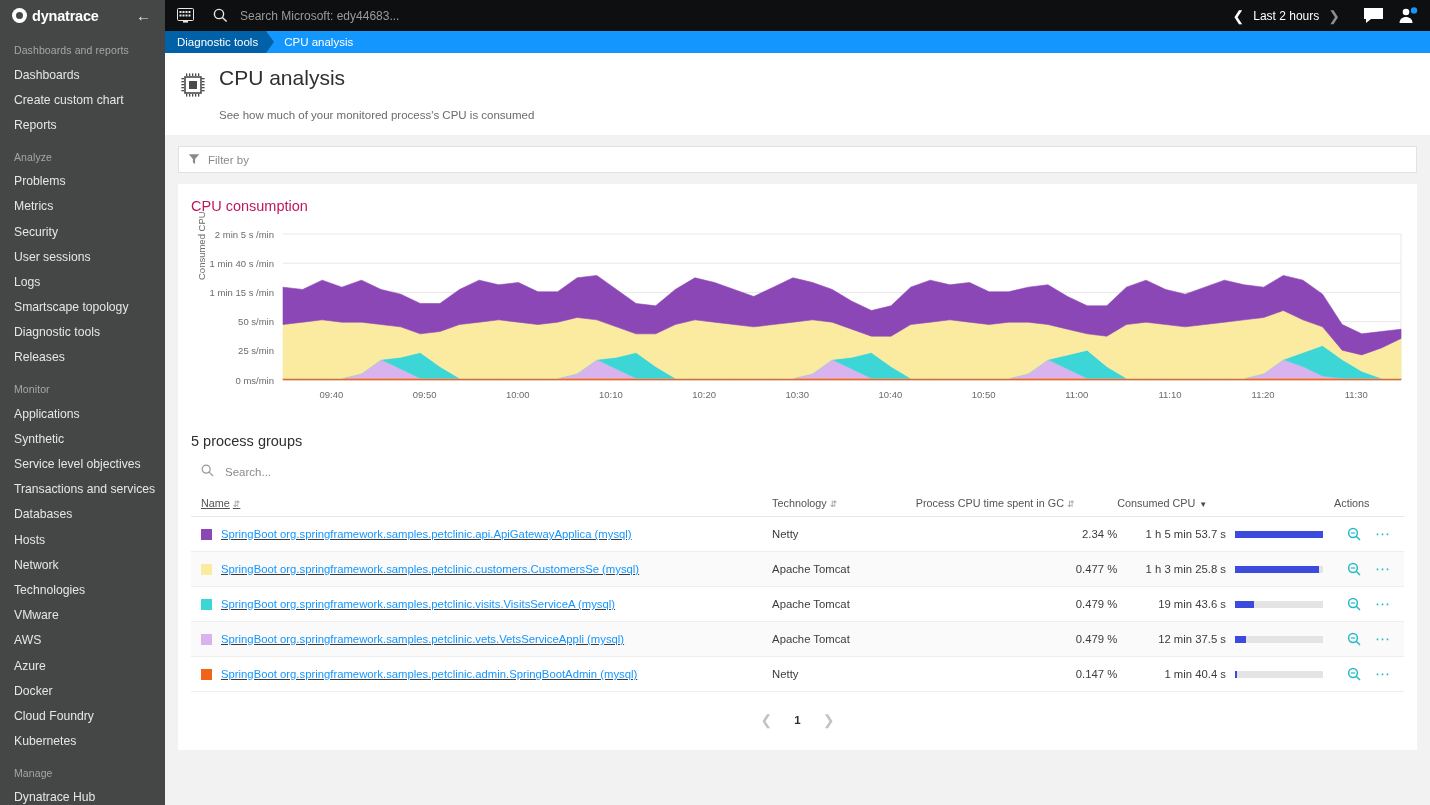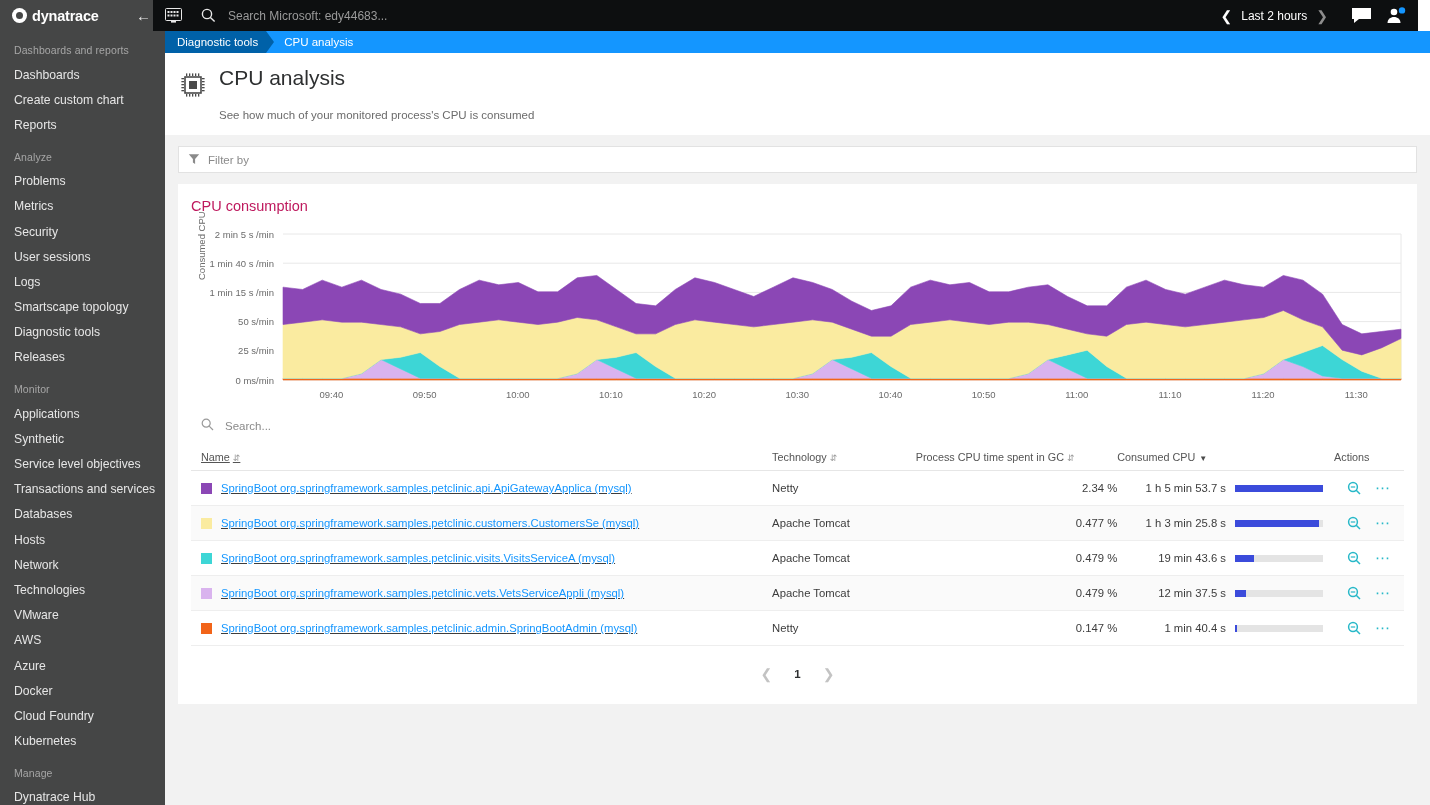--- a/index.html
+++ b/index.html
@@ -42,21 +42,21 @@
     color: #a6a6a6; font-size: 10.5px;
     padding: 13px 0 6px 14px; letter-spacing: .1px;
   }
   .sb-item {
     color: #e6e6e6; font-size: 12.2px;
     padding: 5.6px 0 5.6px 14px; cursor: pointer; white-space: nowrap;
   }
 
   
   .topbar {
-    position: absolute; left: 153px; top: 0;
+    position: absolute; left: 165px; top: 0;
     width: 1265px; height: 31px;
     background: #0d0f10; display: flex; align-items: center;
   }
   .tb-grid-icon { margin-left: 10px; width: 20px; height: 20px; display:flex; align-items:center; justify-content:center; cursor: pointer;}
   .tb-search-icon { margin-left: 16px; width: 18px; height: 18px; display:flex; align-items:center; justify-content:center; cursor: pointer;}
   .tb-search-text {
     margin-left: 11px; color: #9a9a9a; font-size: 12px;
   }
   .tb-right {
     margin-left: auto; display: flex; align-items: center; gap: 0px; padding-right: 12px;
@@ -348,20 +348,21 @@
             <text x="606.28" y="170" text-anchor="middle" font-size="9.5" fill="#6b6b6b" font-family="&quot;Liberation Sans&quot;, sans-serif">10:30</text>
             <text x="699.4466666666667" y="170" text-anchor="middle" font-size="9.5" fill="#6b6b6b" font-family="&quot;Liberation Sans&quot;, sans-serif">10:40</text>
             <text x="792.6133333333332" y="170" text-anchor="middle" font-size="9.5" fill="#6b6b6b" font-family="&quot;Liberation Sans&quot;, sans-serif">10:50</text>
             <text x="885.78" y="170" text-anchor="middle" font-size="9.5" fill="#6b6b6b" font-family="&quot;Liberation Sans&quot;, sans-serif">11:00</text>
             <text x="978.9466666666667" y="170" text-anchor="middle" font-size="9.5" fill="#6b6b6b" font-family="&quot;Liberation Sans&quot;, sans-serif">11:10</text>
             <text x="1072.1133333333332" y="170" text-anchor="middle" font-size="9.5" fill="#6b6b6b" font-family="&quot;Liberation Sans&quot;, sans-serif">11:20</text>
             <text x="1165.28" y="170" text-anchor="middle" font-size="9.5" fill="#6b6b6b" font-family="&quot;Liberation Sans&quot;, sans-serif">11:30</text>
           </svg>
       </div>
 
+      <div class="table-title">5 process groups</div>
 
       <div class="tbl-search">
         <span>
           <svg width="13" height="13" viewBox="0 0 13 13">
               <circle cx="5.2" cy="5.2" r="4" fill="none" stroke="#9a9a9a" stroke-width="1.2"></circle>
               <line x1="8.2" y1="8.2" x2="12" y2="12" stroke="#9a9a9a" stroke-width="1.2"></line>
             </svg>
         </span>
         <span class="tbl-search-ph">Search...</span>
       </div>

